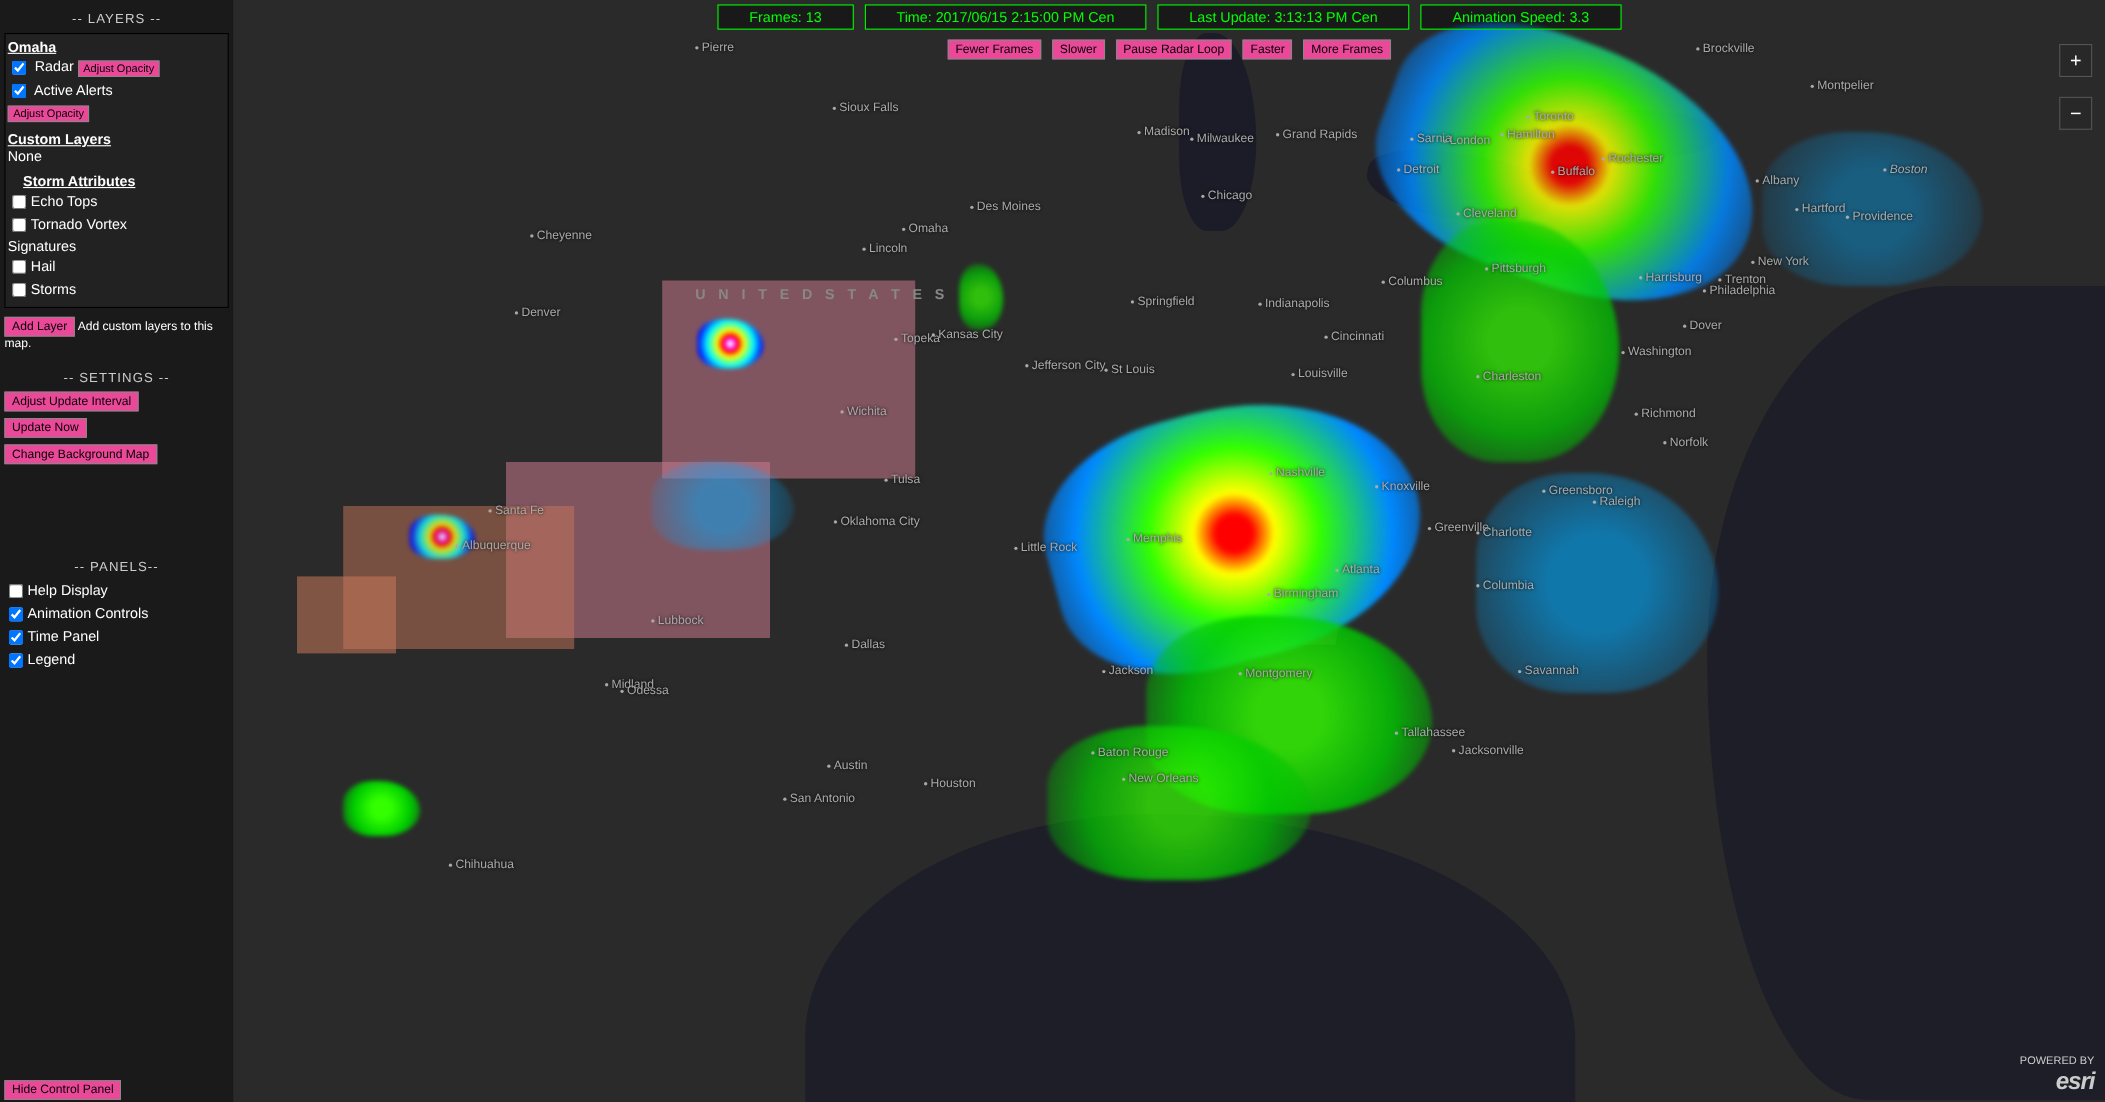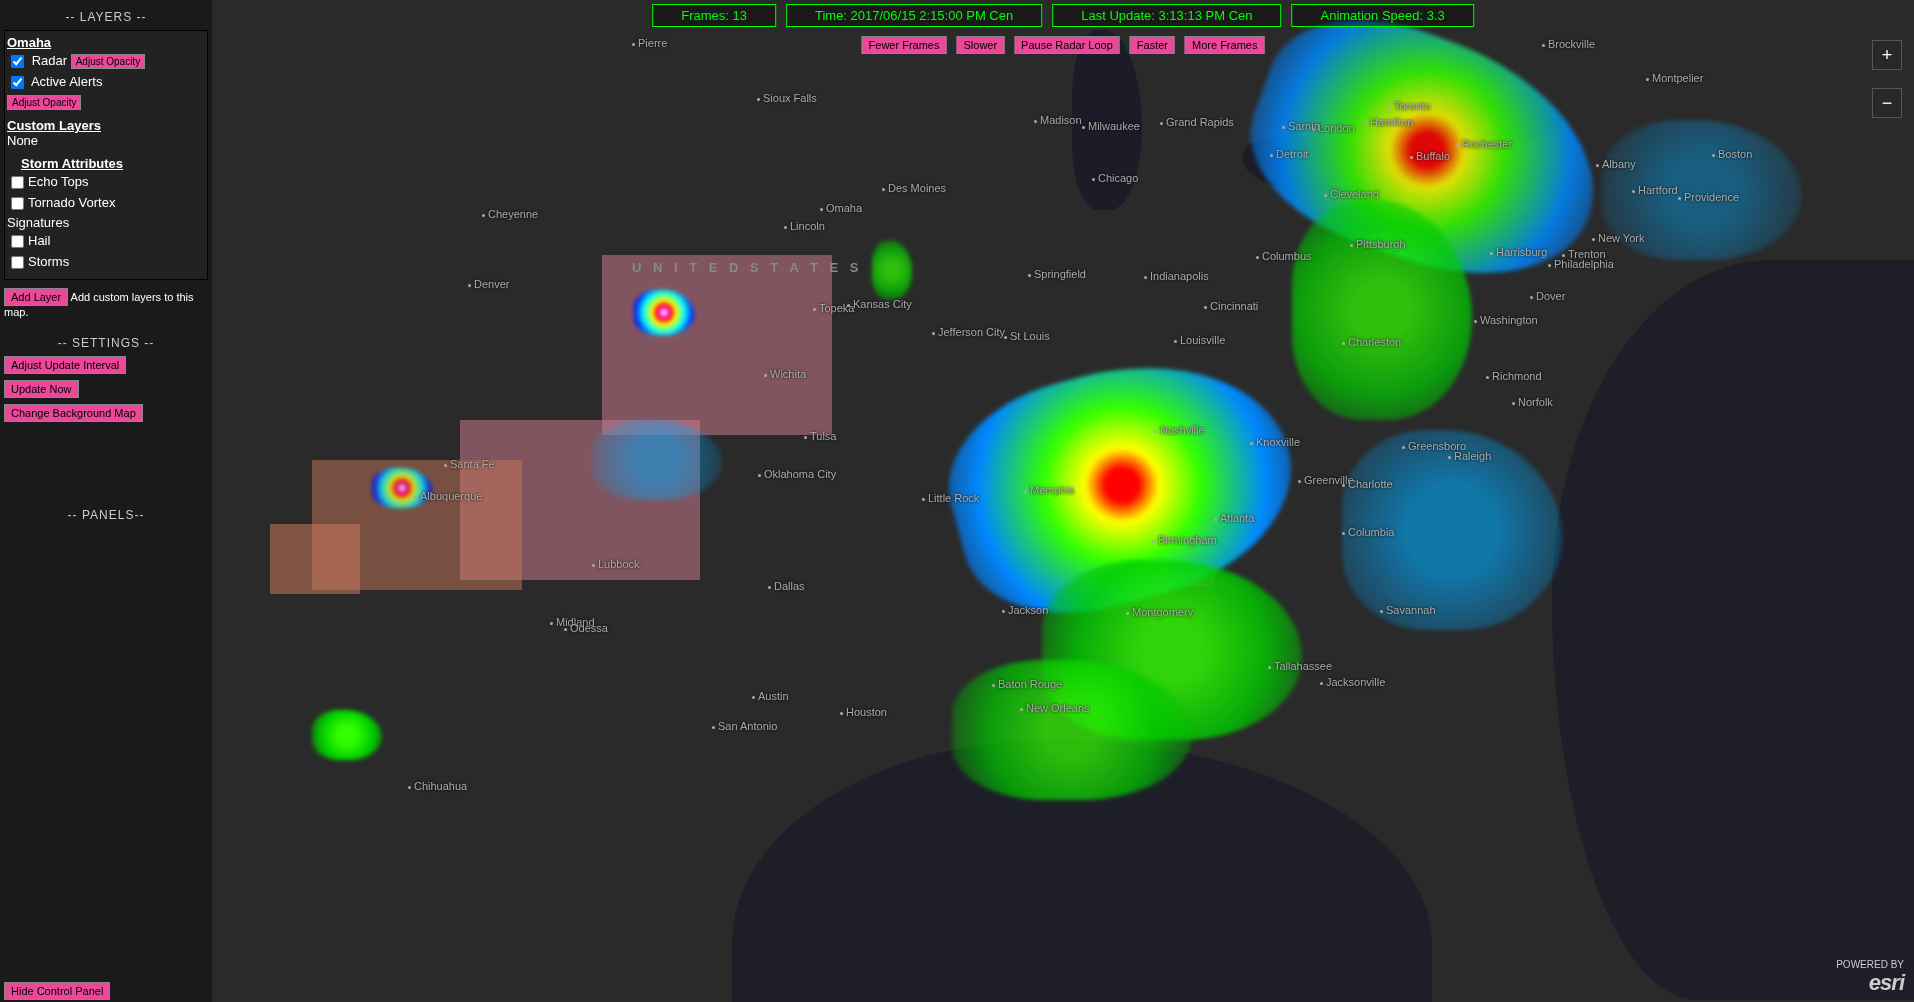--- a/index.html
+++ b/index.html
@@ -80,20 +80,26 @@
     </div>
     <div class="section-title" style="margin-top:18px">-- SETTINGS --</div>
     <div id="settings-btns">
       <button class="ui">Adjust Update Interval</button>
       <button class="ui">Update Now</button>
       <br>
       <button class="ui">Change Background Map</button>
     </div>
     <div id="panels">
       <div class="section-title">-- PANELS--</div>
+      <div id="panels-list">
+          <label class="row"><input type="checkbox" style=""><span>Help Display</span></label>
+          <label class="row"><input type="checkbox" checked="" style=""><span>Animation Controls</span></label>
+          <label class="row"><input type="checkbox" checked="" style=""><span>Time Panel</span></label>
+          <label class="row"><input type="checkbox" checked="" style=""><span>Legend</span></label>
+        </div>
     </div>
     <button id="hide-panel" class="ui">Hide Control Panel</button>
   </div>
 
   <div id="map">
     <div id="top-status">
       <div class="status-box">Frames: 13</div>
       <div class="status-box">Time: 2017/06/15 2:15:00 PM Cen</div>
       <div class="status-box">Last Update: 3:13:13 PM Cen</div>
       <div class="status-box">Animation Speed: 3.3</div>
@@ -187,21 +193,21 @@
         <div class="city" style="left: 1300px; top: 396px;">Norfolk</div>
         <div class="city" style="left: 1274px; top: 370px;">Richmond</div>
         <div class="city" style="left: 1262px; top: 314px;">Washington</div>
         <div class="city" style="left: 1318px; top: 290px;">Dover</div>
         <div class="city" style="left: 1278px; top: 246px;">Harrisburg</div>
         <div class="city" style="left: 1336px; top: 258px;">Philadelphia</div>
         <div class="city" style="left: 1350px; top: 248px;">Trenton</div>
         <div class="city" style="left: 1380px; top: 232px;">New York</div>
         <div class="city" style="left: 1420px; top: 184px;">Hartford</div>
         <div class="city" style="left: 1466px; top: 191px;">Providence</div>
-        <div class="city" style="left: 1500px; top: 148px;">Boston</div>
+        <div class="city" style="left: 1500px; top: 148px; font-style: italic;">Boston</div>
         <div class="city" style="left: 1384px; top: 158px;">Albany</div>
         <div class="city" style="left: 1434px; top: 72px;">Montpelier</div>
         <div class="city" style="left: 1044px; top: 250px;">Columbus</div>
         <div class="city" style="left: 1138px; top: 238px;">Pittsburgh</div>
         <div class="city" style="left: 1112px; top: 188px;">Cleveland</div>
         <div class="city" style="left: 1058px; top: 148px;">Detroit</div>
         <div class="city" style="left: 948px; top: 116px;">Grand Rapids</div>
         <div class="city" style="left: 1176px; top: 100px;">Toronto</div>
         <div class="city" style="left: 1198px; top: 150px;">Buffalo</div>
         <div class="city" style="left: 1244px; top: 138px;">Rochester</div>

